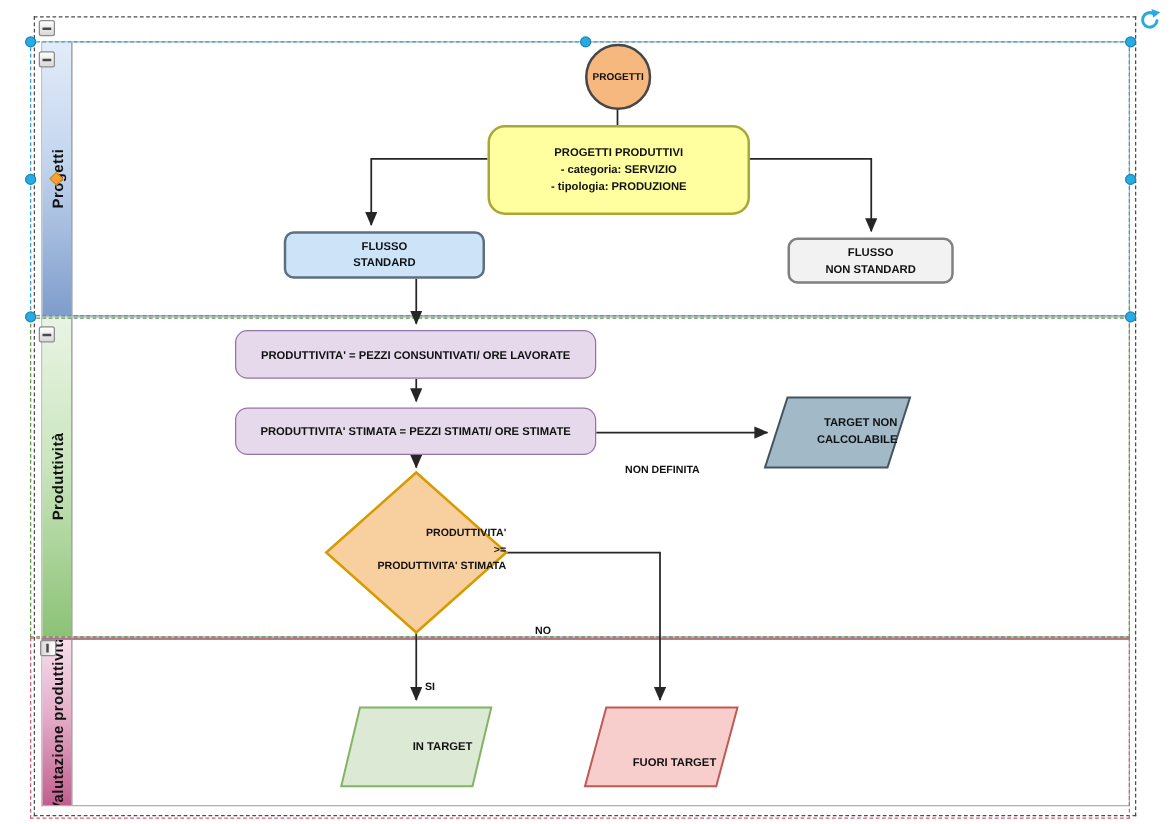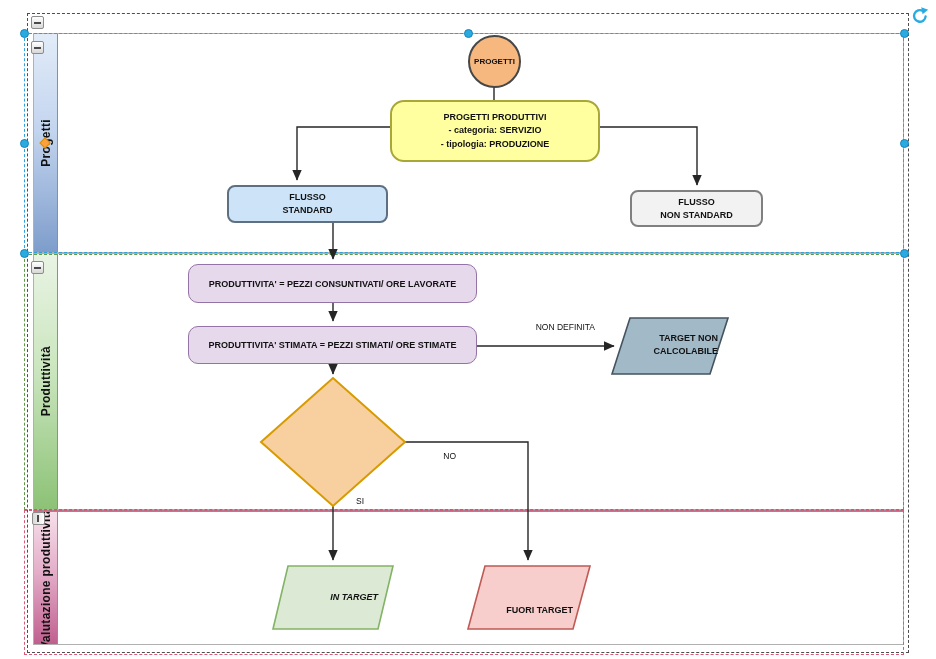--- a/index.html
+++ b/index.html
@@ -27,34 +27,34 @@
   .sel-lane3{left:24px;top:510px;width:880px;height:145px;border:1px dashed #d65c78;}
 
   
   svg.edges{position:absolute;left:0;top:0;z-index:3;}
 
   
   .node{position:absolute;box-sizing:border-box;z-index:4;display:flex;align-items:center;justify-content:center;
         text-align:center;font-weight:bold;color:#111;}
   .pre{white-space:pre-line;}
   .n-start{left:468px;top:35px;width:53px;height:53px;border-radius:50%;background:#f6b87e;border:2.5px solid #474747;font-size:8px;}
-  .n-yellow{left:390px;top:100px;width:210px;height:62px;border-radius:14px;background:#ffffa0;border:2px solid #a8a838;font-size:9px;line-height:1.45;justify-content:center;}
+  .n-yellow{left:390px;top:100px;width:210px;height:72px;border-radius:14px;background:#ffffa0;border:2px solid #a8a838;font-size:9px;line-height:1.45;justify-content:center;}
   .n-fstd{left:227px;top:185px;width:161px;height:38px;border-radius:8px;background:#cde4f8;border:2px solid #5d6f80;font-size:9px;line-height:1.4;}
   .n-fnstd{left:630px;top:190px;width:133px;height:37px;border-radius:8px;background:#f2f2f2;border:2px solid #808080;font-size:9px;line-height:1.4;}
   .n-form1{left:188px;top:264px;width:289px;height:39px;border-radius:10px;background:#e5d9eb;border:1.5px solid #9673a6;font-size:9px;}
   .n-form2{left:188px;top:326px;width:289px;height:38px;border-radius:10px;background:#e5d9eb;border:1.5px solid #9673a6;font-size:9px;}
 
   
   .shapelabel{position:absolute;z-index:4;font-weight:bold;color:#111;text-align:right;line-height:1.4;}
   .l-targetnc{left:622px;top:332px;width:96px;font-size:9px;}
   .l-decision{left:261px;top:420px;width:144px;font-size:8.5px;line-height:1.5;}
-  .l-intarget{left:288px;top:591px;width:90px;font-size:9px;font-style:italic;}
+  .l-intarget{left:288px;top:591px;width:90px;font-size:9px;}
   .l-fuori{left:483px;top:604px;width:90px;font-size:9px;}
 
-  .edgelabel{position:absolute;z-index:4;font-weight:normal;color:#111;font-size:8.5px;text-align:right;background:transparent;}
+  .edgelabel{position:absolute;z-index:4;font-weight:bold;color:#111;font-size:8.5px;text-align:left;background:transparent;margin-top:48px;}
   .l-nondef{left:500px;top:322px;width:95px;}
   .l-no{left:428px;top:451px;width:28px;}
   .l-si{left:340px;top:496px;width:24px;}
 
   
   .collapse{position:absolute;width:13px;height:13px;border:1px solid #8c8c8c;border-radius:2px;
             background:linear-gradient(to bottom,#ffffff,#d8d8d8);z-index:5;display:flex;align-items:center;justify-content:center;box-sizing:border-box;}
   .collapse .minus{width:7px;height:2px;background:#4a4a4a;}
   .c-pool{left:31px;top:16px;}
   .c-lane1{left:31px;top:41px;}
@@ -132,20 +132,23 @@
   </div>
   <div class="node n-form2">
     <span class="pre">PRODUTTIVITA' STIMATA = PEZZI STIMATI/ ORE STIMATE</span>
   </div>
   <div class="node n-form1">
     <span class="pre">PRODUTTIVITA' = PEZZI CONSUNTIVATI/ ORE LAVORATE</span>
   </div>
 
   <div class="shapelabel l-targetnc pre">TARGET NON
 CALCOLABILE</div>
+  <div class="shapelabel l-decision pre">PRODUTTIVITA'
+&gt;=
+PRODUTTIVITA' STIMATA</div>
   <div class="shapelabel l-intarget">IN TARGET</div>
   <div class="shapelabel l-fuori">FUORI TARGET</div>
 
   <div class="edgelabel l-nondef">NON DEFINITA</div>
   <div class="edgelabel l-no">NO</div>
   <div class="edgelabel l-si">SI</div>
 
   <div class="collapse c-pool">
       <span class="minus"></span>
     </div>

